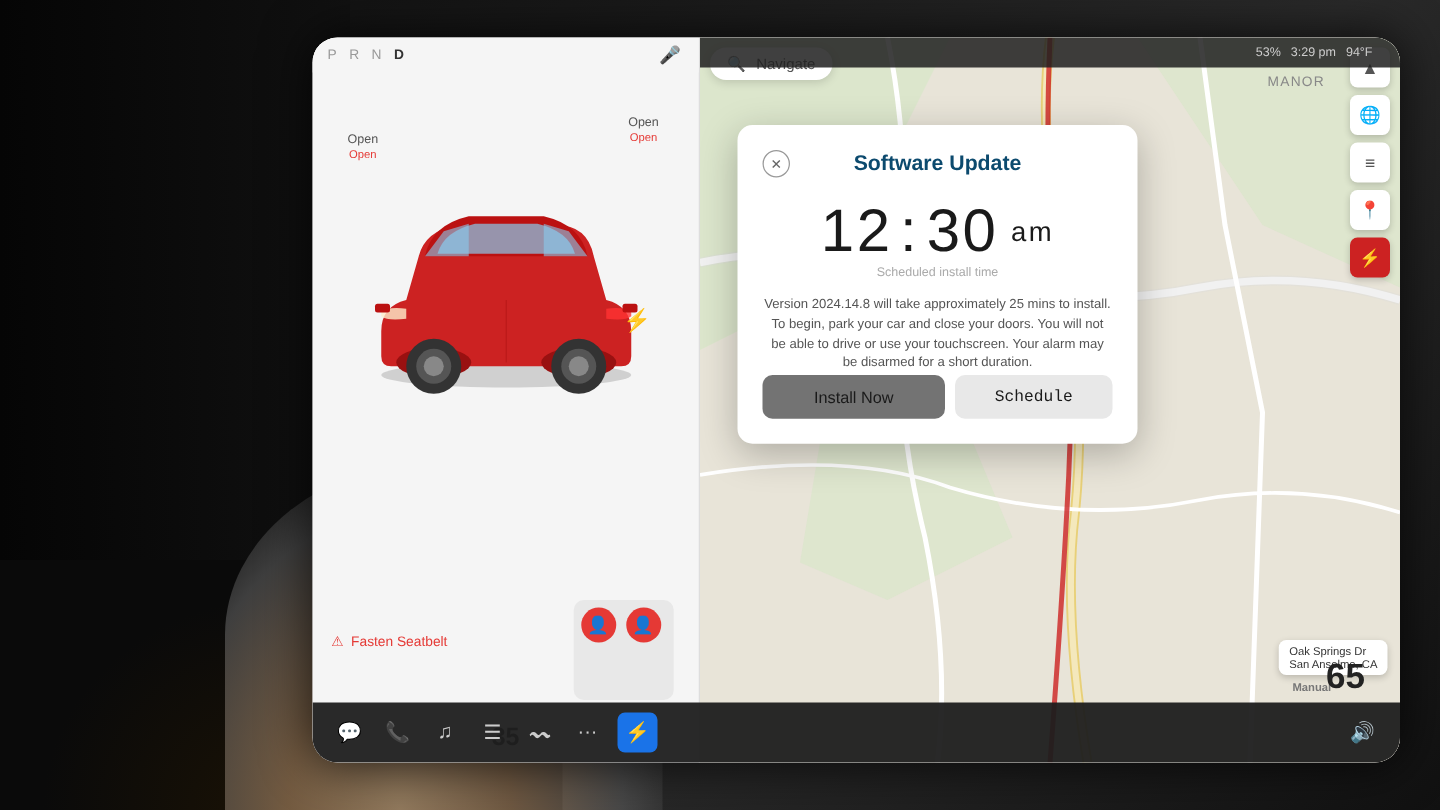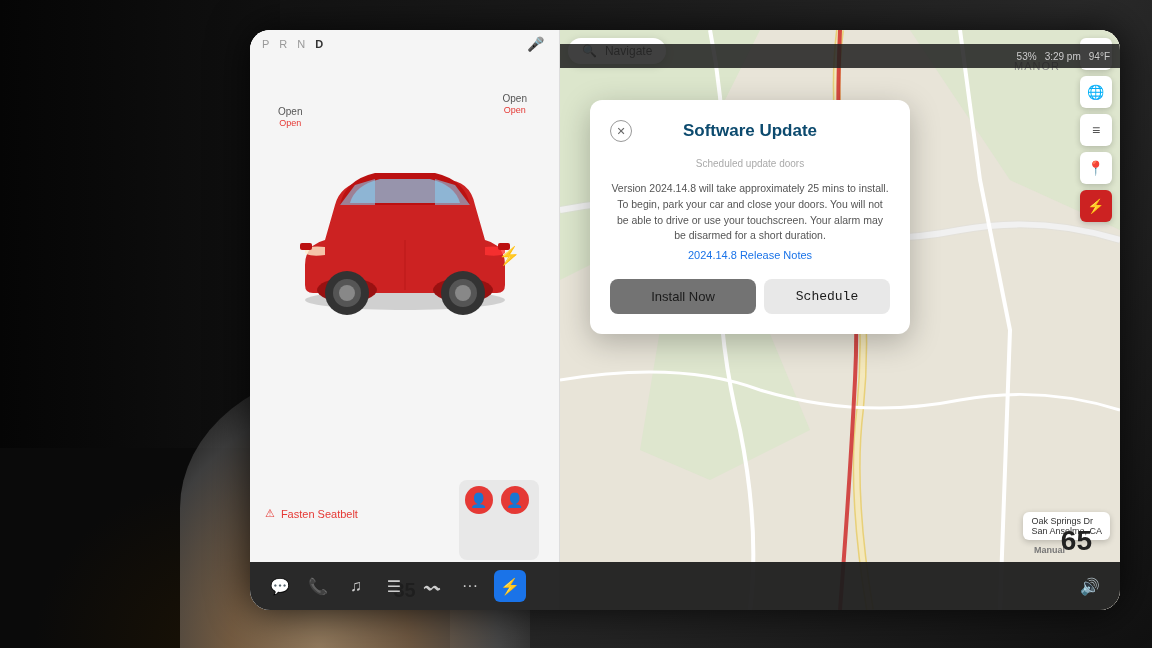--- a/index.html
+++ b/index.html
@@ -379,26 +379,25 @@
 
     
     .status-bar {
       position: absolute;
       top: 0; right: 0;
       width: 560px; height: 24px;
       background: rgba(30,30,30,0.85);
       display: flex;
       align-items: center;
       justify-content: flex-end;
-      padding: 0 10px;
+      padding: 0 22px;
       gap: 8px;
       font-size: 10px;
       color: #ccc;
       z-index: 35;
-      margin-top: 14px;
     }
 
     
     .speed-display {
       position: absolute;
       bottom: 55px; right: 28px;
       text-align: right;
       color: #333;
       z-index: 25;
     }
@@ -585,28 +584,31 @@
     </div>
 
     <div class="software-modal">
       <div class="modal-header">
         <div class="modal-close">✕</div>
         <div class="modal-title">Software Update</div>
         <div style="width:22px;"></div>
       </div>
 
       <div class="time-display">
-        <div class="time-sub">Scheduled update doors</div>
+        <div class="time-big">
+          <span>12</span>
+          <span class="time-colon"> : </span>
+          <span>30</span>
+          <span class="time-ampm">am</span>
+        </div>
+        <div class="time-sub">Scheduled install time</div>
       </div>
 
       <p class="modal-description">Version 2024.14.8 will take approximately 25 mins to install. To begin, park your car and close your doors. You will not be able to drive or use your touchscreen. Your alarm may be disarmed for a short duration.</p>
 
-      <div class="release-notes-link">
-        <a href="#">2024.14.8 Release Notes</a>
-      </div>
 
       <div class="modal-buttons">
         <button class="btn-install">Install Now</button>
         <button class="btn-schedule">Schedule</button>
       </div>
     </div>
 
     <div class="map-place">
       <div>Oak Springs Dr</div>
       <div>San Anselmo, CA</div>

